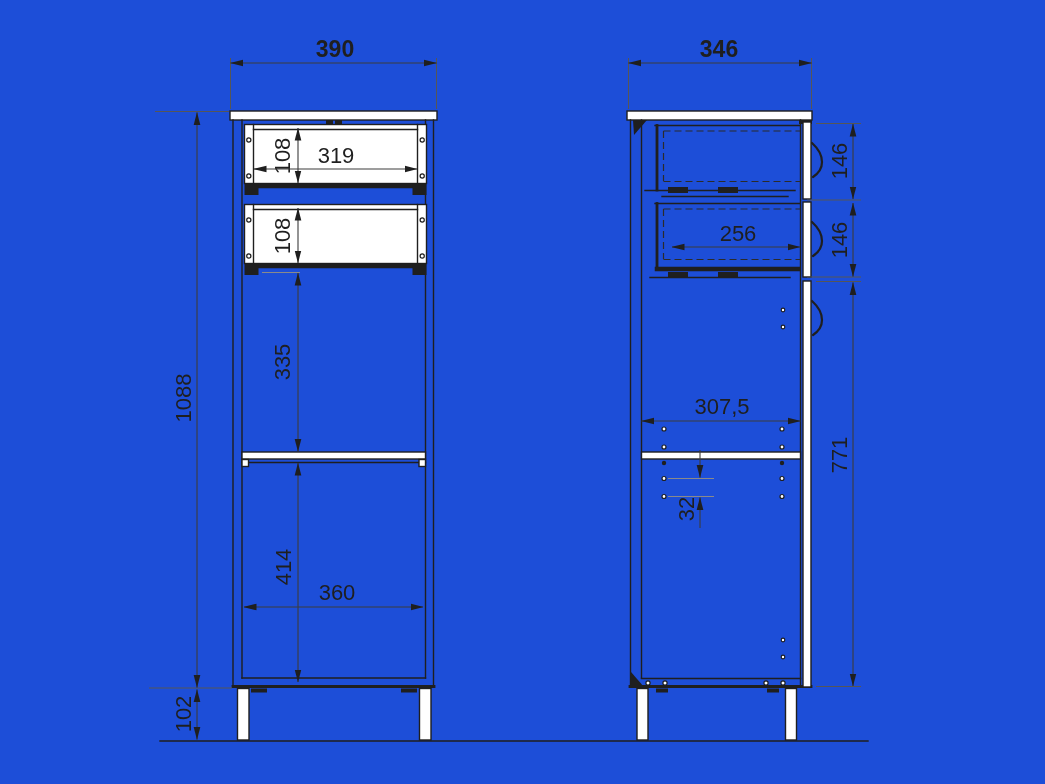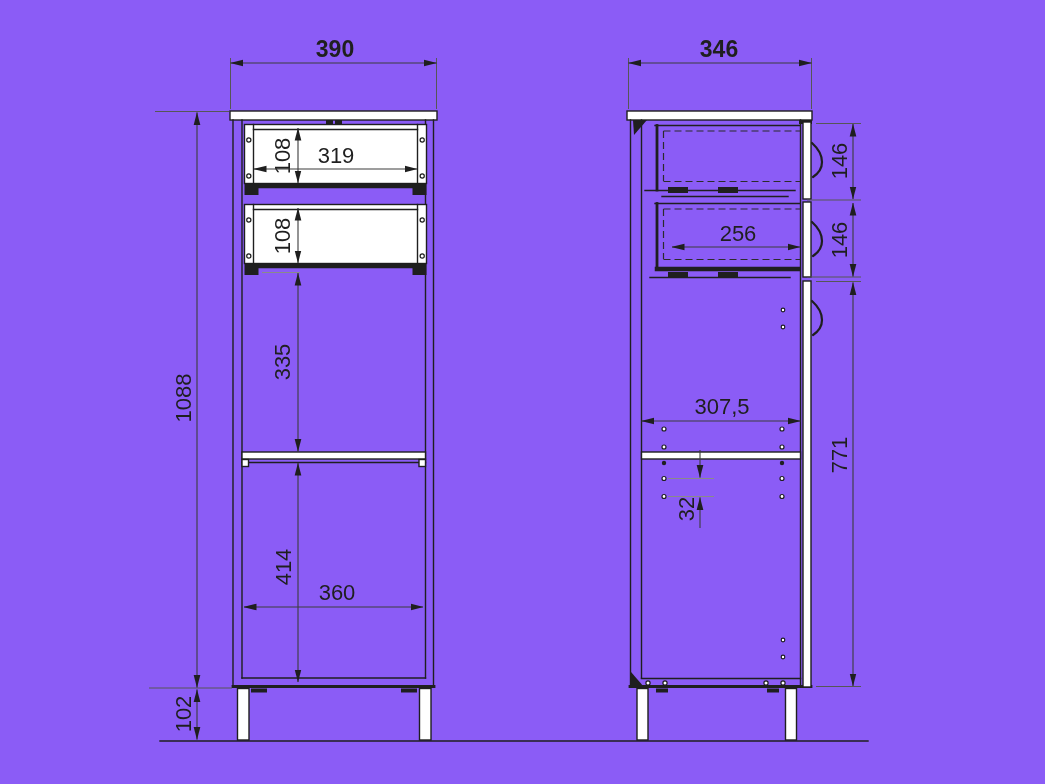--- a/index.html
+++ b/index.html
@@ -1,17 +1,17 @@
 <!DOCTYPE html>
 <html><head>
 <meta charset="utf-8">
 <style>
   html,body{margin:0;padding:0;background:#ffffff;}
   body{width:1045px;height:784px;overflow:hidden;font-family:"Liberation Sans",sans-serif;}
-  #stage{position:relative;width:1045px;height:784px;background:#8b5cf6;}
+  #stage{position:relative;width:1045px;height:784px;background:#1d4ed8;}
   svg{display:block;}
   .s   {stroke:#1f1f1f;stroke-width:1.4;fill:none;stroke-linecap:square;}
   .s2  {stroke-width:2.8;}
   .s4  {stroke-width:4.5;}
   .w   {fill:#ffffff;}
   .blk {fill:#1f1f1f;stroke:none;}
   .dash{stroke:#2b2b2b;stroke-width:1.2;fill:none;stroke-dasharray:7 4;}
   .dim {stroke:#3c3c3c;stroke-width:1.1;fill:none;}
   .ext {stroke:#565656;stroke-width:1;fill:none;}
   .ref {stroke:#8a8a8a;stroke-width:1;fill:none;}

